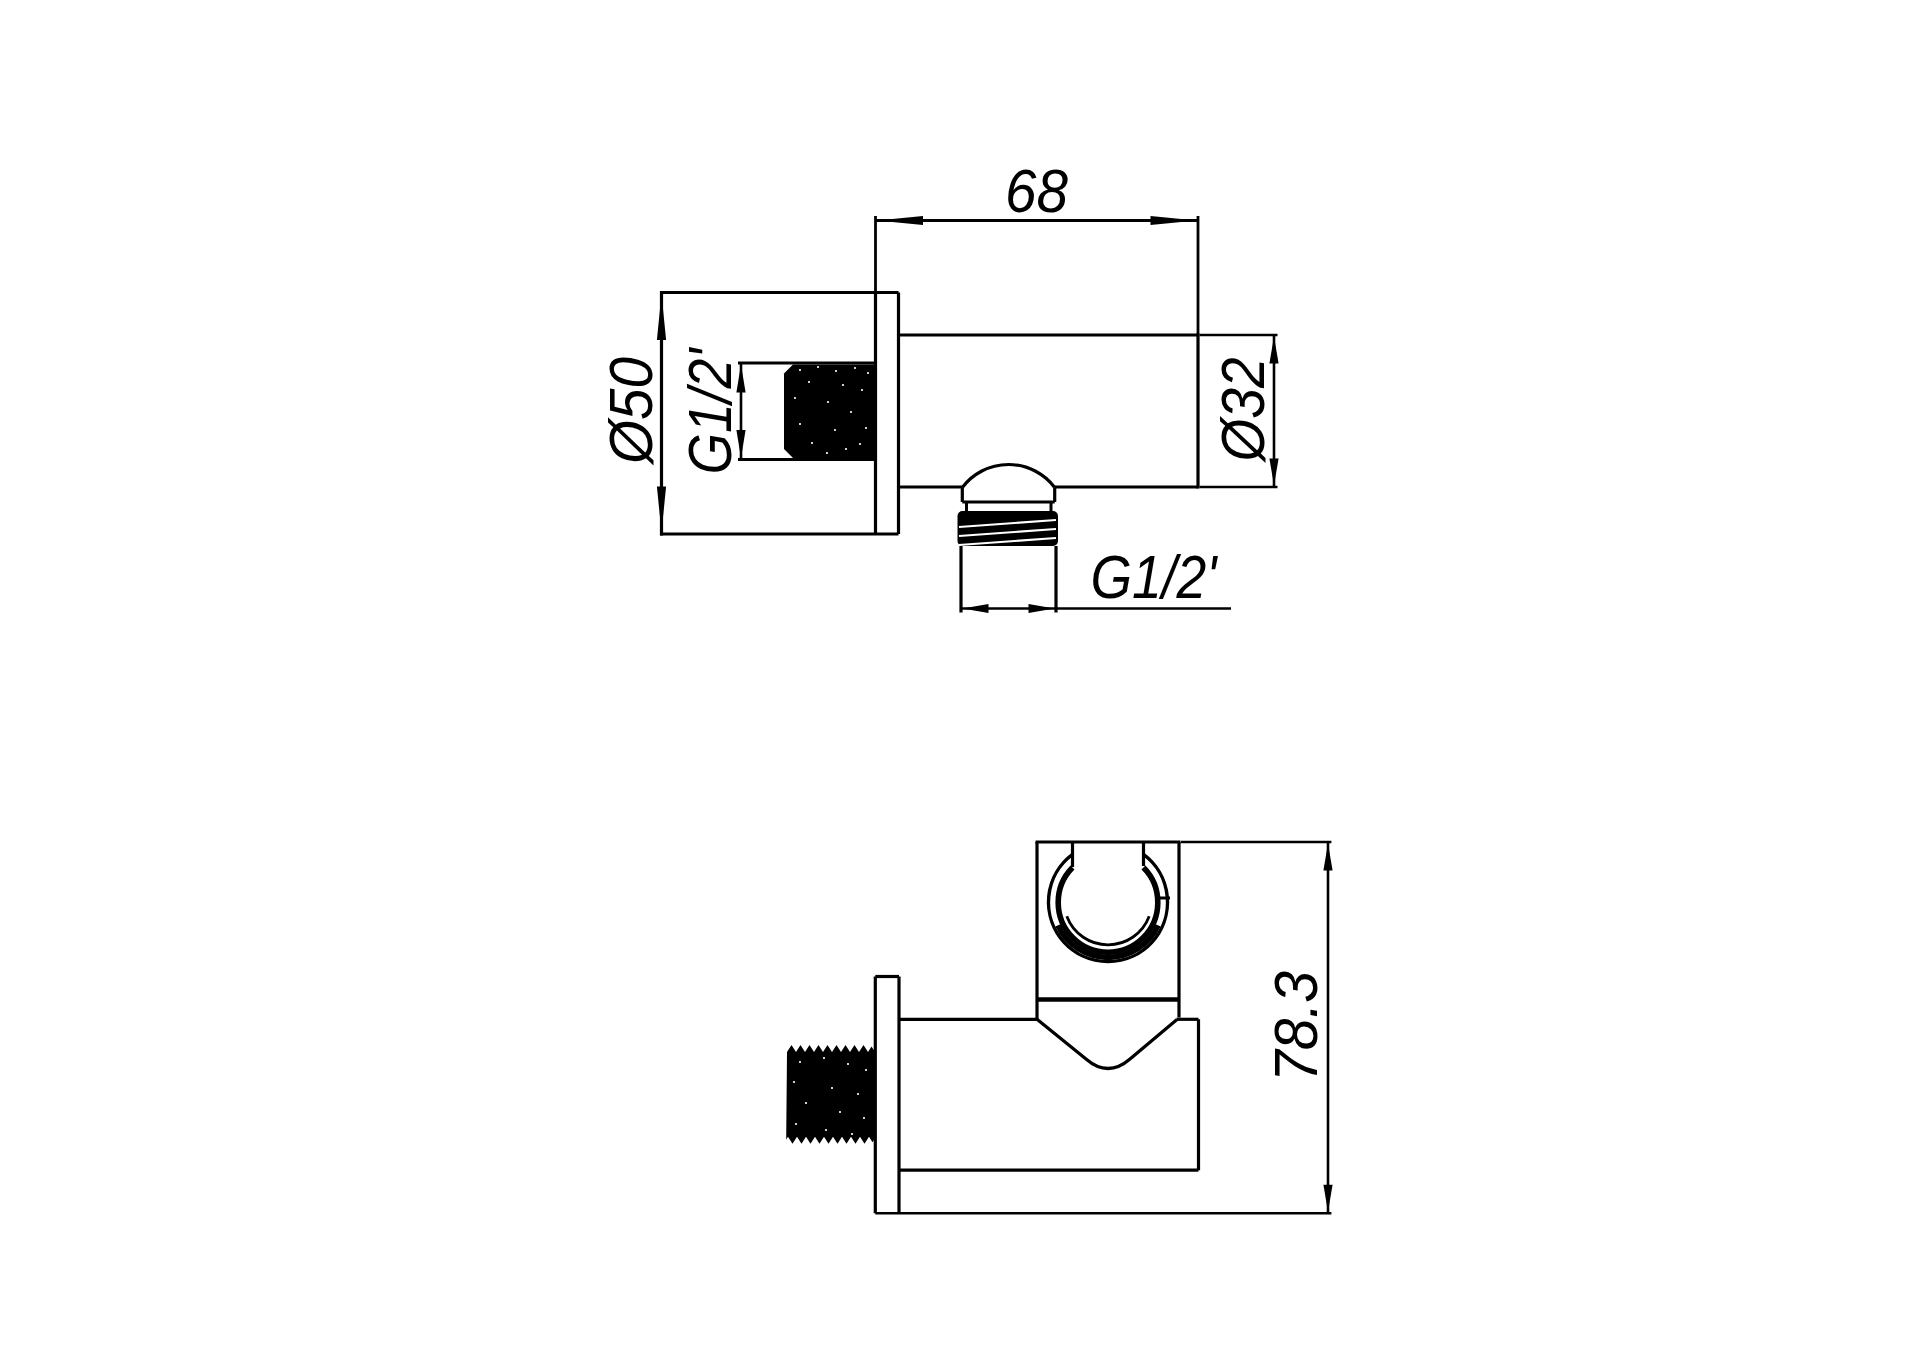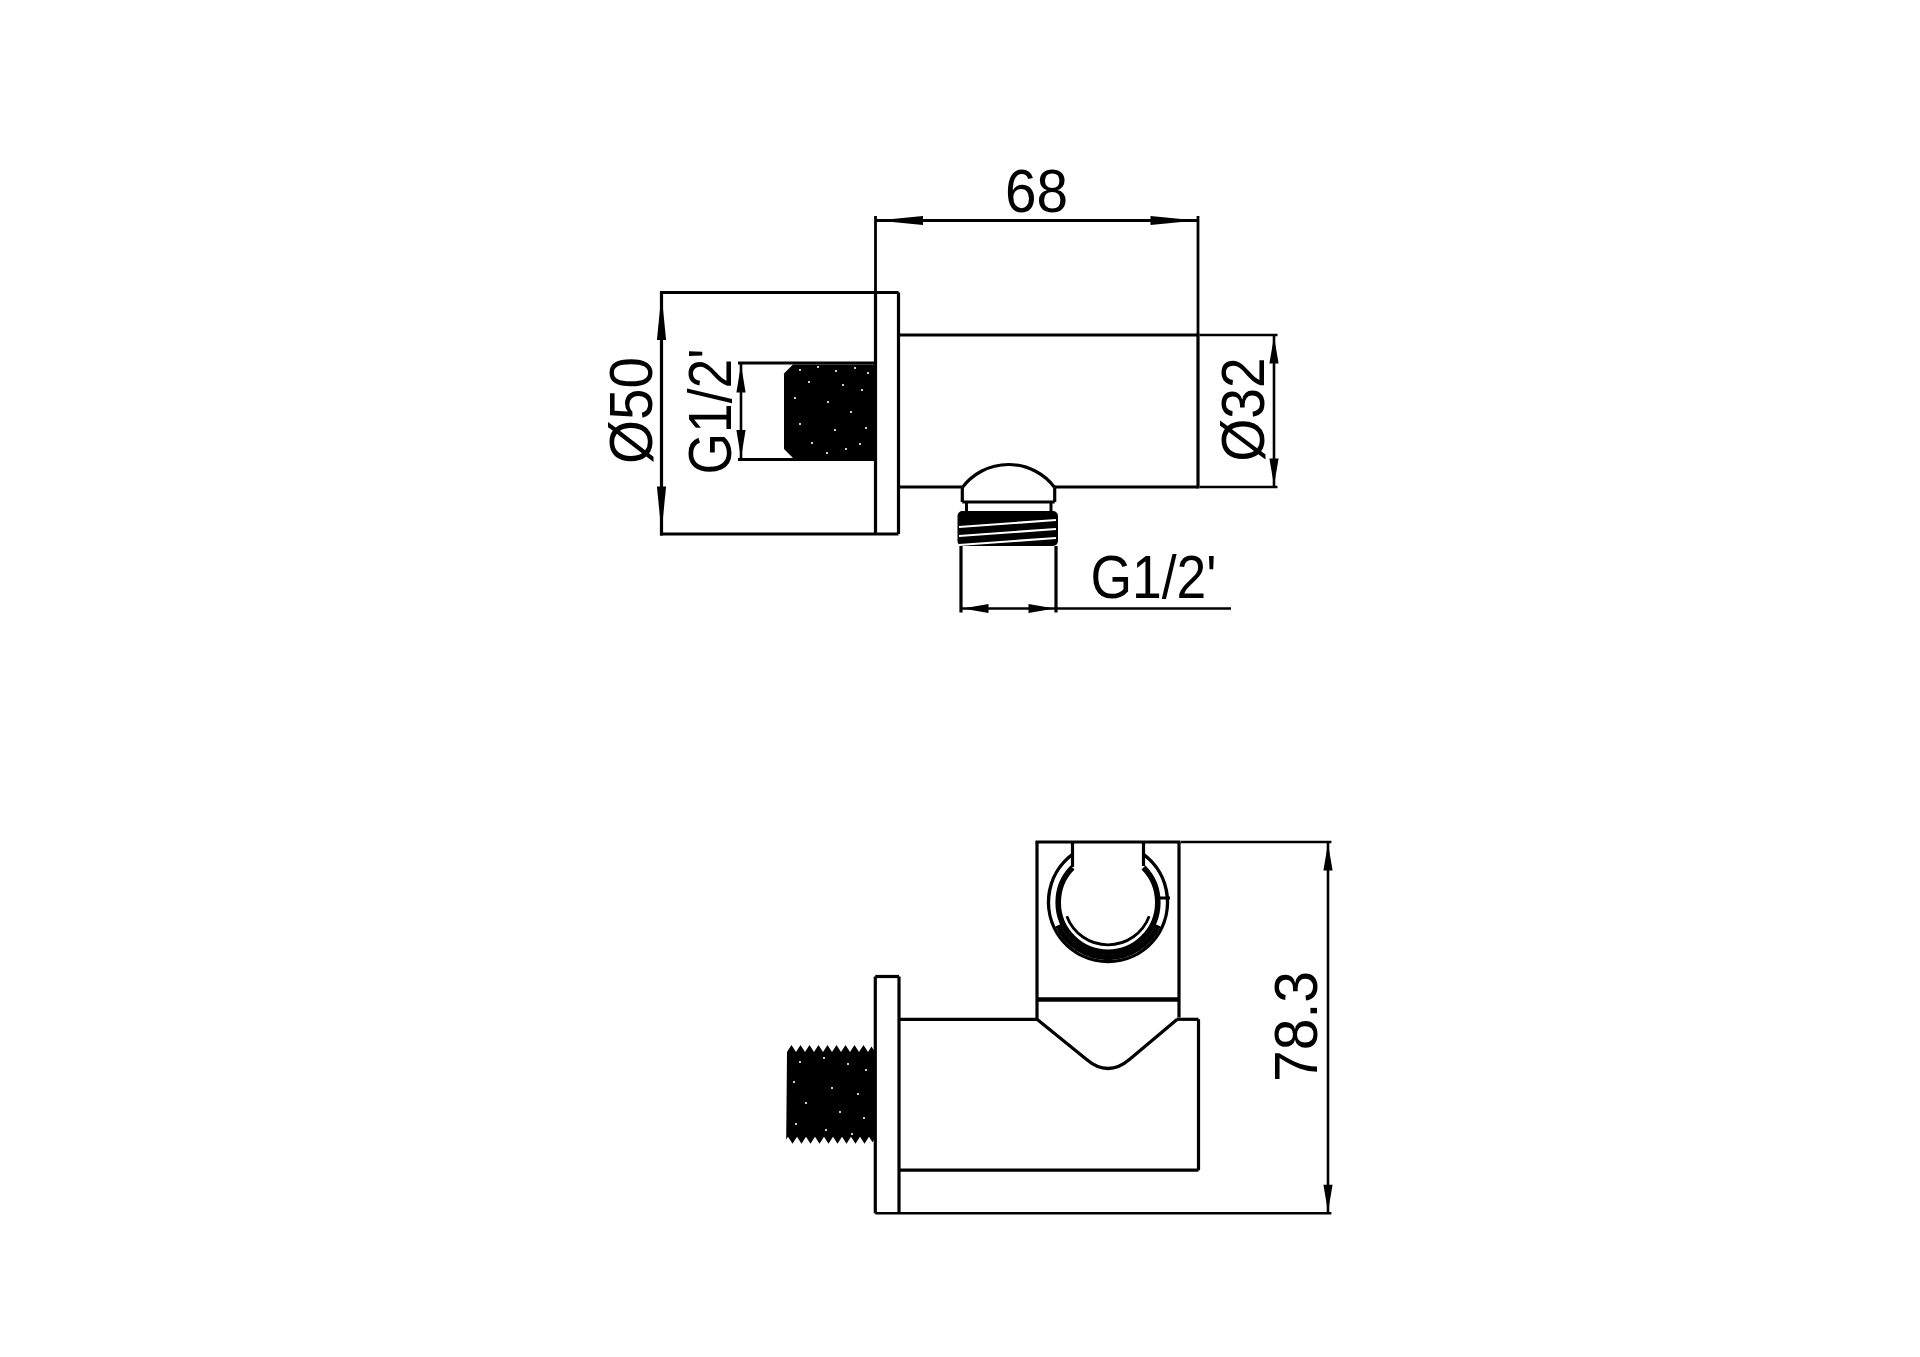--- a/index.html
+++ b/index.html
@@ -1,16 +1,16 @@
 <!DOCTYPE html>
 <html><head>
 <meta charset="utf-8">
 <style>
   html,body{margin:0;padding:0;background:#ffffff;}
-  #page{position:relative;width:1920px;height:1357px;background:#ffffff;overflow:hidden;}
+  #page{position:relative;width:1920px;height:1357px;background:#ffffff;overflow:hidden;font-style:italic;}
   svg{position:absolute;left:0;top:0;}
   text{font-family:"Liberation Sans", sans-serif;fill:#000;}
 </style>
 </head>
 <body>
 <div id="page">
 <svg width="1920" height="1357" viewBox="0 0 1920 1357">
 
 <g stroke="#000" stroke-width="2.8" fill="none">
   <line x1="875.5" y1="216" x2="875.5" y2="291"></line>

